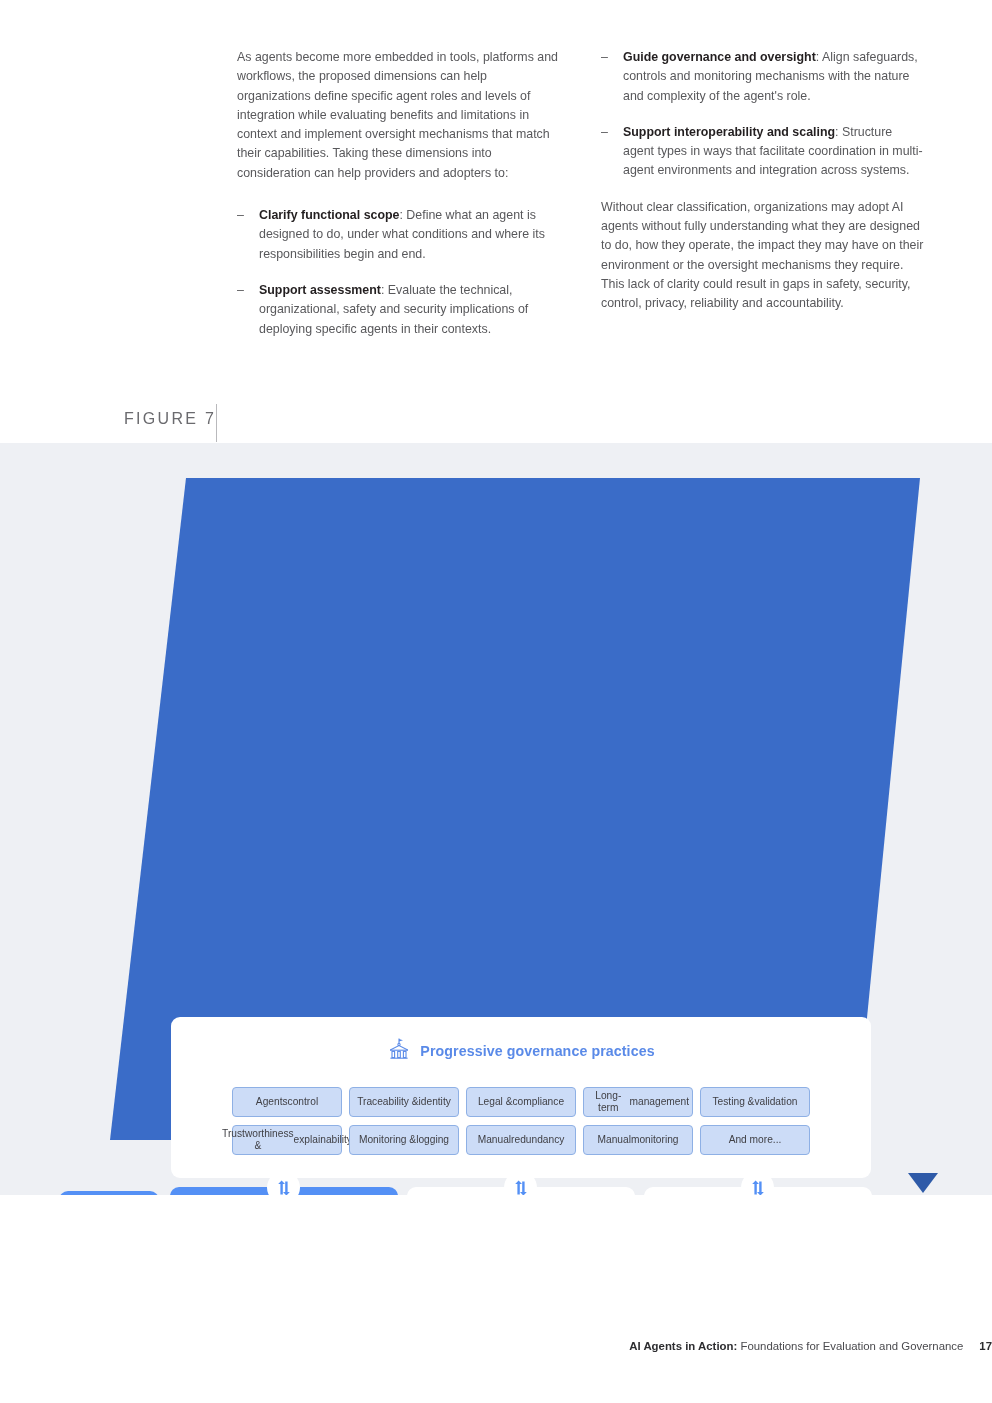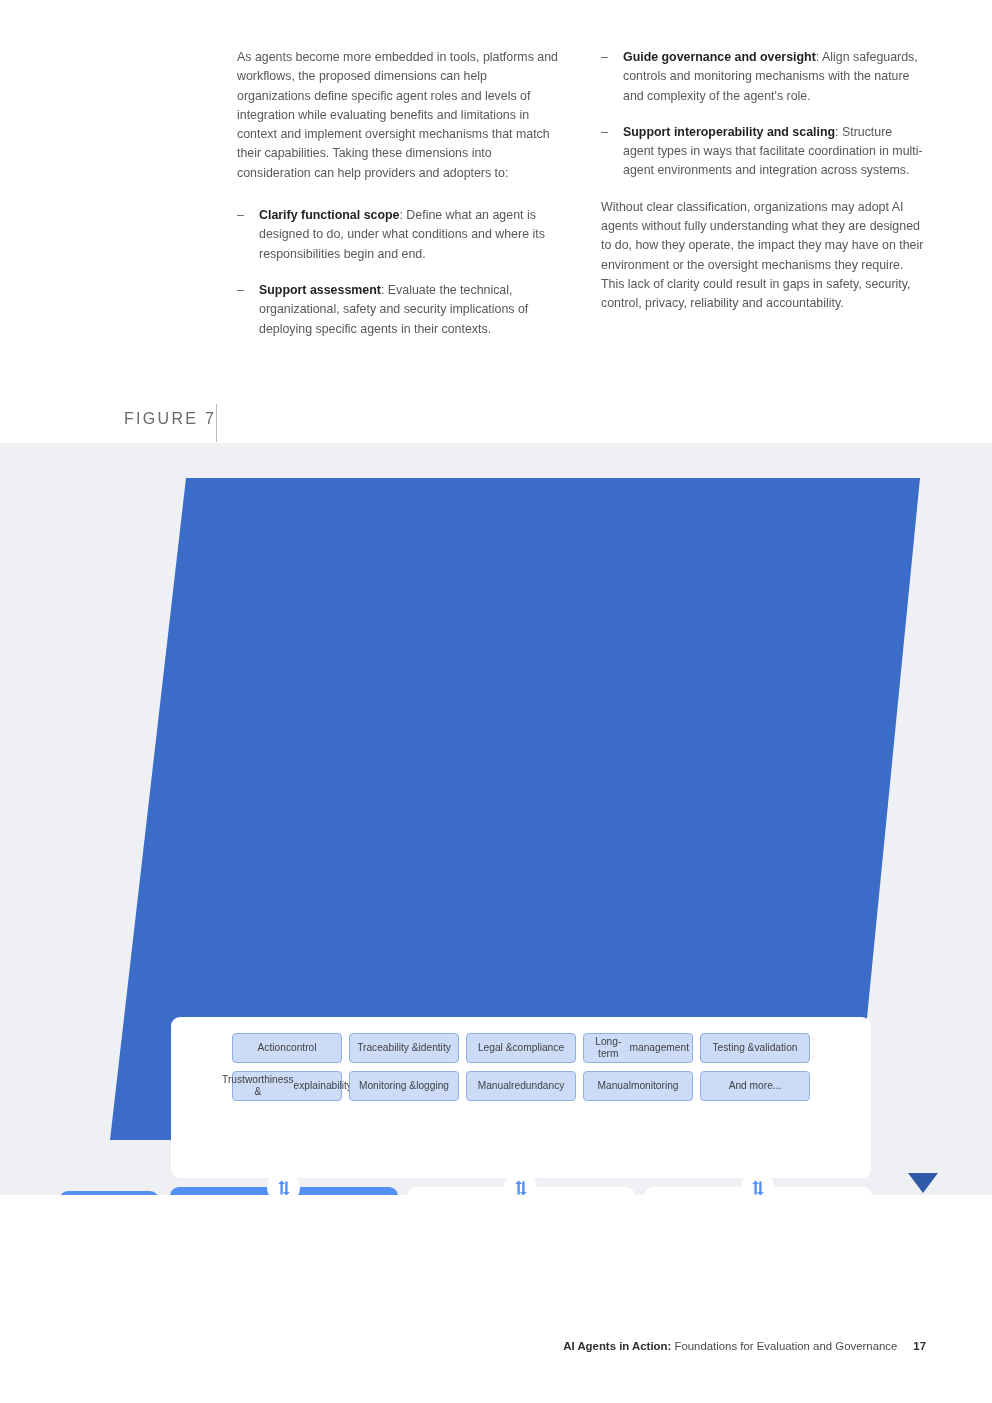--- a/index.html
+++ b/index.html
@@ -234,21 +234,20 @@
   .conn.v2 { left: 504px; top: 728px; }
   .conn.v3 { left: 741px; top: 728px; }
 
   
   .footer {
     position: absolute;
     left: 0;
     top: 1340px;
     width: 992px;
     text-align: right;
-    padding-right: 66px;
     box-sizing: border-box;
     font-size: 11.4px;
     color: #4a4a4e;
   }
   .footer .bold { font-weight: bold; color: #2d2d30; }
   .footer .pg { margin-left: 16px; font-weight: bold; color: #2d2d30; }
 </style>
 </head>
 <body>
 
@@ -290,23 +289,39 @@
 
 <div class="fig-band">
 
   <svg class="para-bg" viewBox="0 0 992 752" preserveAspectRatio="none">
     <polygon points="186,35 920,35 855,697 110,697" fill="#3a6cc8"></polygon>
   </svg>
 
   <div class="tri-down"></div>
 
   <div class="gov-card">
+    <div class="gov-head">
+      <span>
+        <svg width="24" height="24" viewBox="0 0 24 24" fill="none" stroke="#5a8ae8" stroke-width="1.1">
+          <line x1="12" y1="1.5" x2="12" y2="6"></line>
+          <polygon points="12,2 16,3.3 12,4.6" fill="#5a8ae8" stroke="none"></polygon>
+          <circle cx="12" cy="7.4" r="1.1"></circle>
+          <path d="M3.2 13 L12 8.6 L20.8 13"></path>
+          <line x1="3" y1="13.2" x2="21" y2="13.2"></line>
+          <rect x="5" y="14.4" width="2.6" height="6.2"></rect>
+          <rect x="10.7" y="14.4" width="2.6" height="6.2"></rect>
+          <rect x="16.4" y="14.4" width="2.6" height="6.2"></rect>
+          <line x1="3.4" y1="21.2" x2="20.6" y2="21.2"></line>
+        </svg>
+      </span>
+      <span class="title">Progressive governance practices</span>
+    </div>
     <div class="gov-grid">
       <div class="tag">
-          <span>Action</span>
+          <span>Agents</span>
           <br>
           <span>control</span>
         </div>
       <div class="tag">
           <span>Traceability &amp;</span>
           <br>
           <span>identity</span>
         </div>
       <div class="tag">
           <span>Legal &amp;</span>

